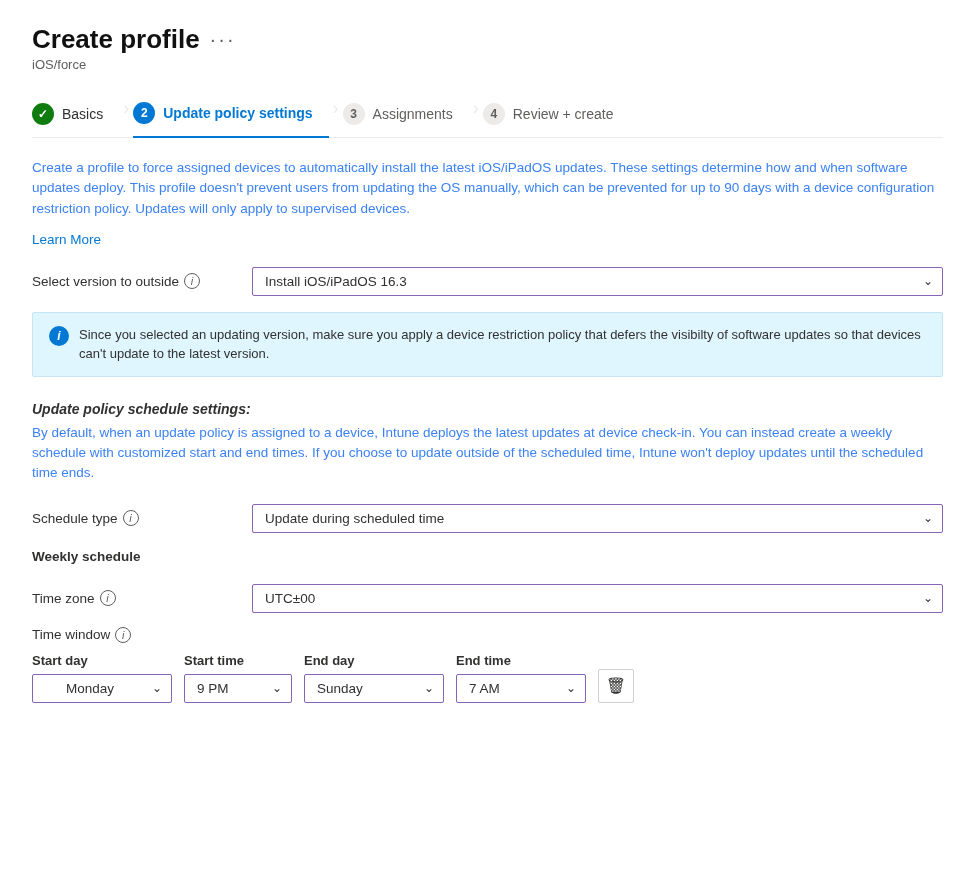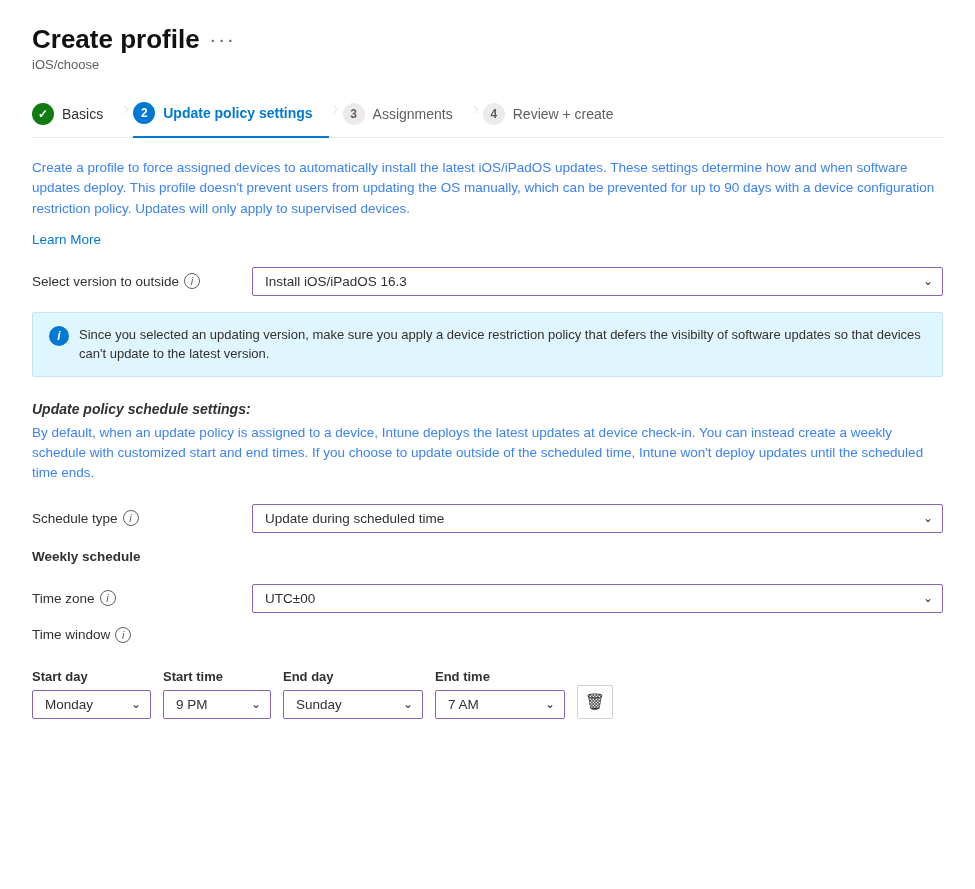--- a/index.html
+++ b/index.html
@@ -216,21 +216,21 @@
       margin-bottom: 4px;
     }
 
     
     .time-window-label {
       display: flex;
       align-items: center;
       gap: 5px;
       font-size: 13.5px;
       margin-top: 14px;
-      margin-bottom: 26px;
+      margin-bottom: 10px;
     }
 
     
     .schedule-grid {
       display: flex;
       align-items: flex-end;
       gap: 12px;
       margin-top: 4px;
     }
     .schedule-col {
@@ -286,21 +286,21 @@
 <body>
 
 
 
 
 <div>
   <div style="display:flex; align-items:center; gap:10px;">
     <h1 class="page-title">Create profile</h1>
     <span class="more-icon">···</span>
   </div>
-  <div class="page-subtitle">iOS/choose</div>
+  <div class="page-subtitle">iOS/force</div>
 </div>
 
 
 <nav class="wizard-steps">
 
   <div class="step completed">
     <div class="step-circle">
       <span class="check-icon">✓</span>
     </div>
     <span>Basics</span>
@@ -399,21 +399,21 @@
   <span>Time window</span>
   <span class="info-icon" title="Info">i</span>
 </div>
 
 
 <div class="schedule-grid">
 
   <div class="schedule-col">
     <span class="schedule-col-label">Start day</span>
     <div class="schedule-select-wrapper">
-      <select class="schedule-select" style="width:119px;">
+      <select class="schedule-select" style="width:140px;text-align:center;">
         <option>Monday</option>
         <option>Sunday</option>
         <option>Tuesday</option>
         <option>Wednesday</option>
         <option>Thursday</option>
         <option>Friday</option>
         <option>Saturday</option>
       </select>
       <span class="schedule-select-arrow">⌄</span>
     </div>

